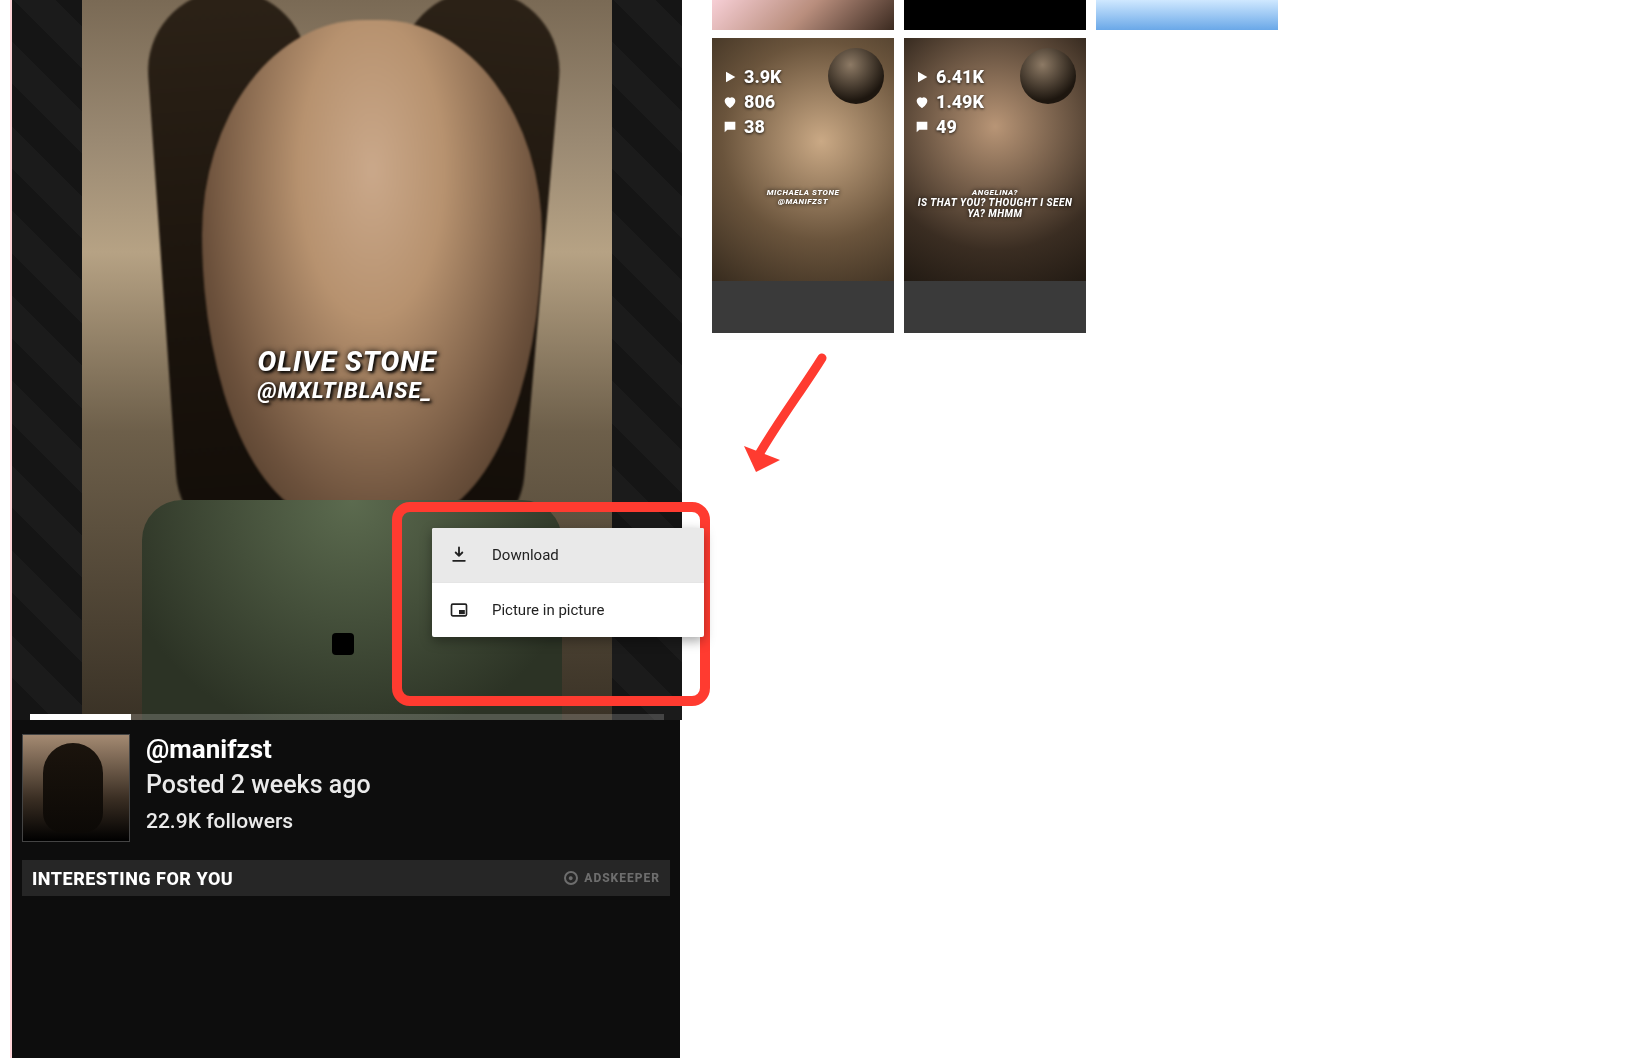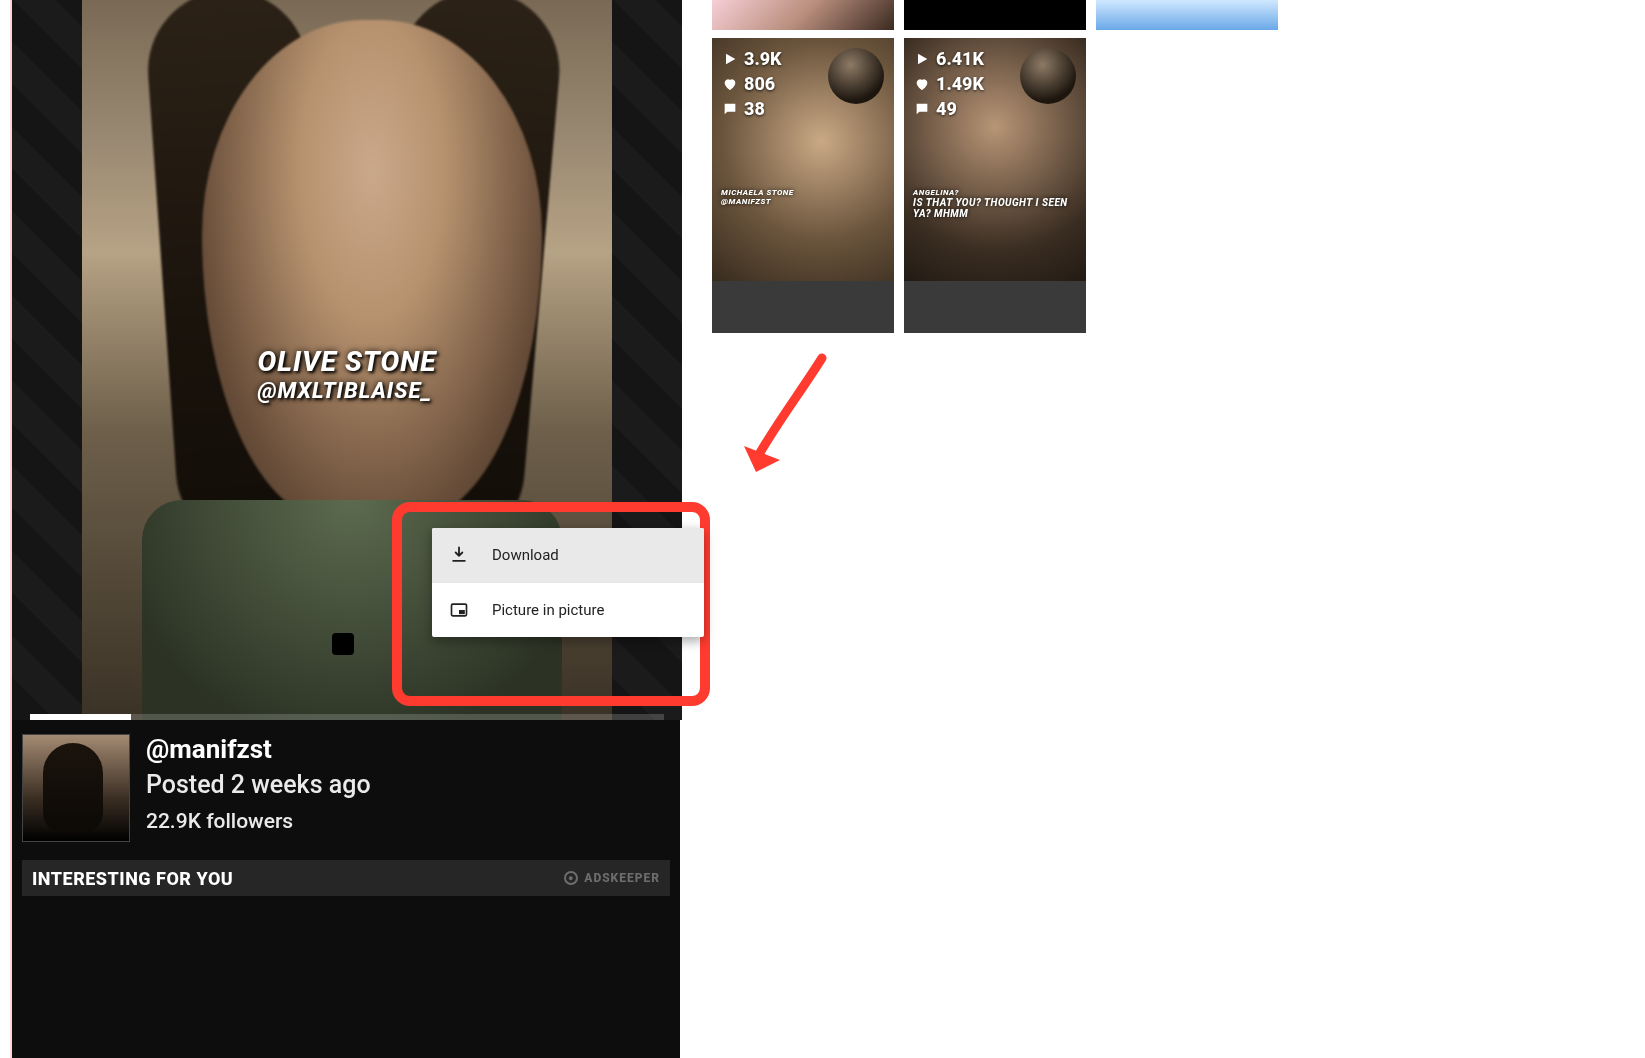--- a/index.html
+++ b/index.html
@@ -265,32 +265,32 @@
   }
   .thumb .avatar-circ {
     position:absolute;
     right:10px; top:10px;
     width:56px; height:56px;
     border-radius:50%;
     background: radial-gradient(circle at 40% 30%, #8d7a65 0%, #1d160f 70%);
   }
   .stats {
     position:absolute;
-    left:10px; top:10px;
+    left:10px; top:28px;
     display:flex; flex-direction:column; gap:4px;
     font-weight:800; font-size:18px;
     text-shadow:0 1px 3px rgba(0,0,0,.8);
   }
   .stat { display:flex; align-items:center; gap:6px; }
   .stat svg, .stat .ico { width:16px; height:16px; fill:#fff; }
 
   .thumb .mini-caption {
     position:absolute;
     left:50%; top:150px; transform:translateX(-50%);
-    text-align:left;
+    text-align:center;
     font-size:8px; font-weight:800; font-style:italic;
     letter-spacing:.5px;
     text-shadow:0 0 4px #000;
     width: 90%;
   }
 
   
   .arrow-annot {
     position:absolute;
     left: 742px;

